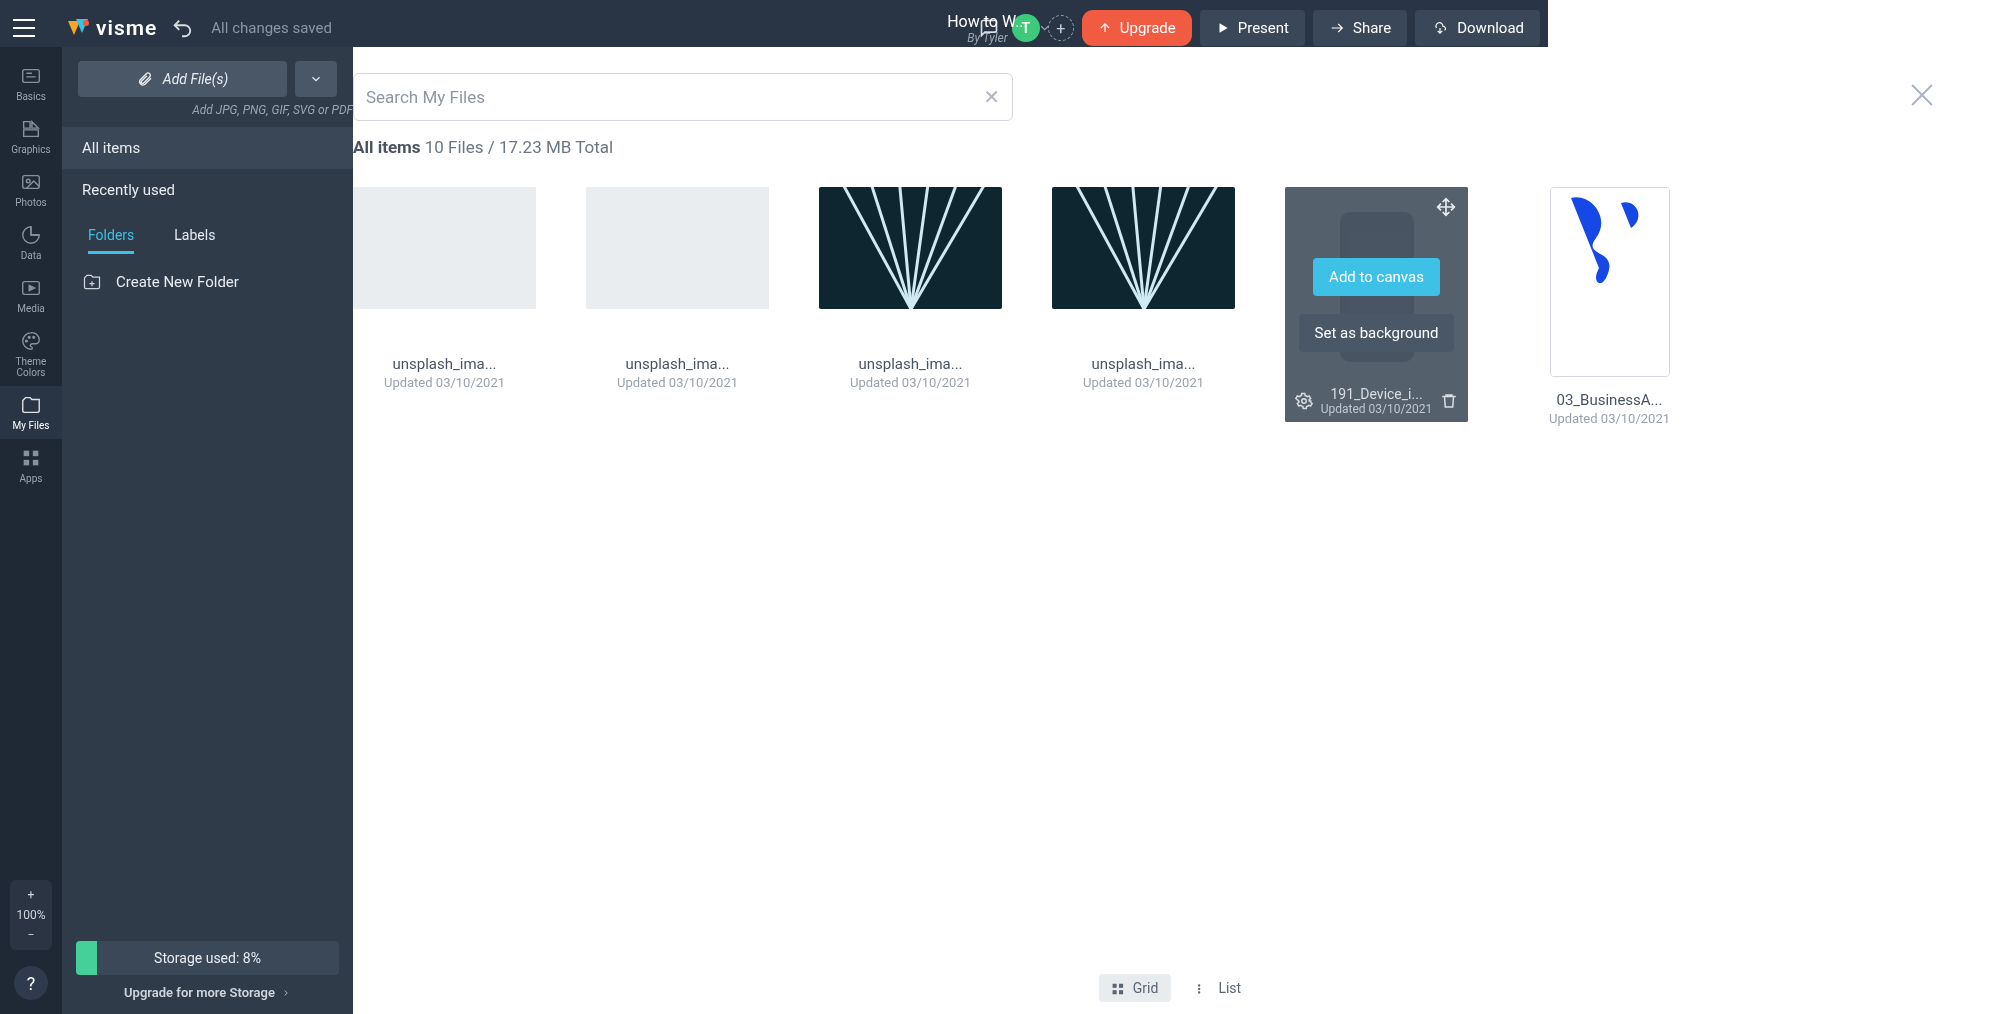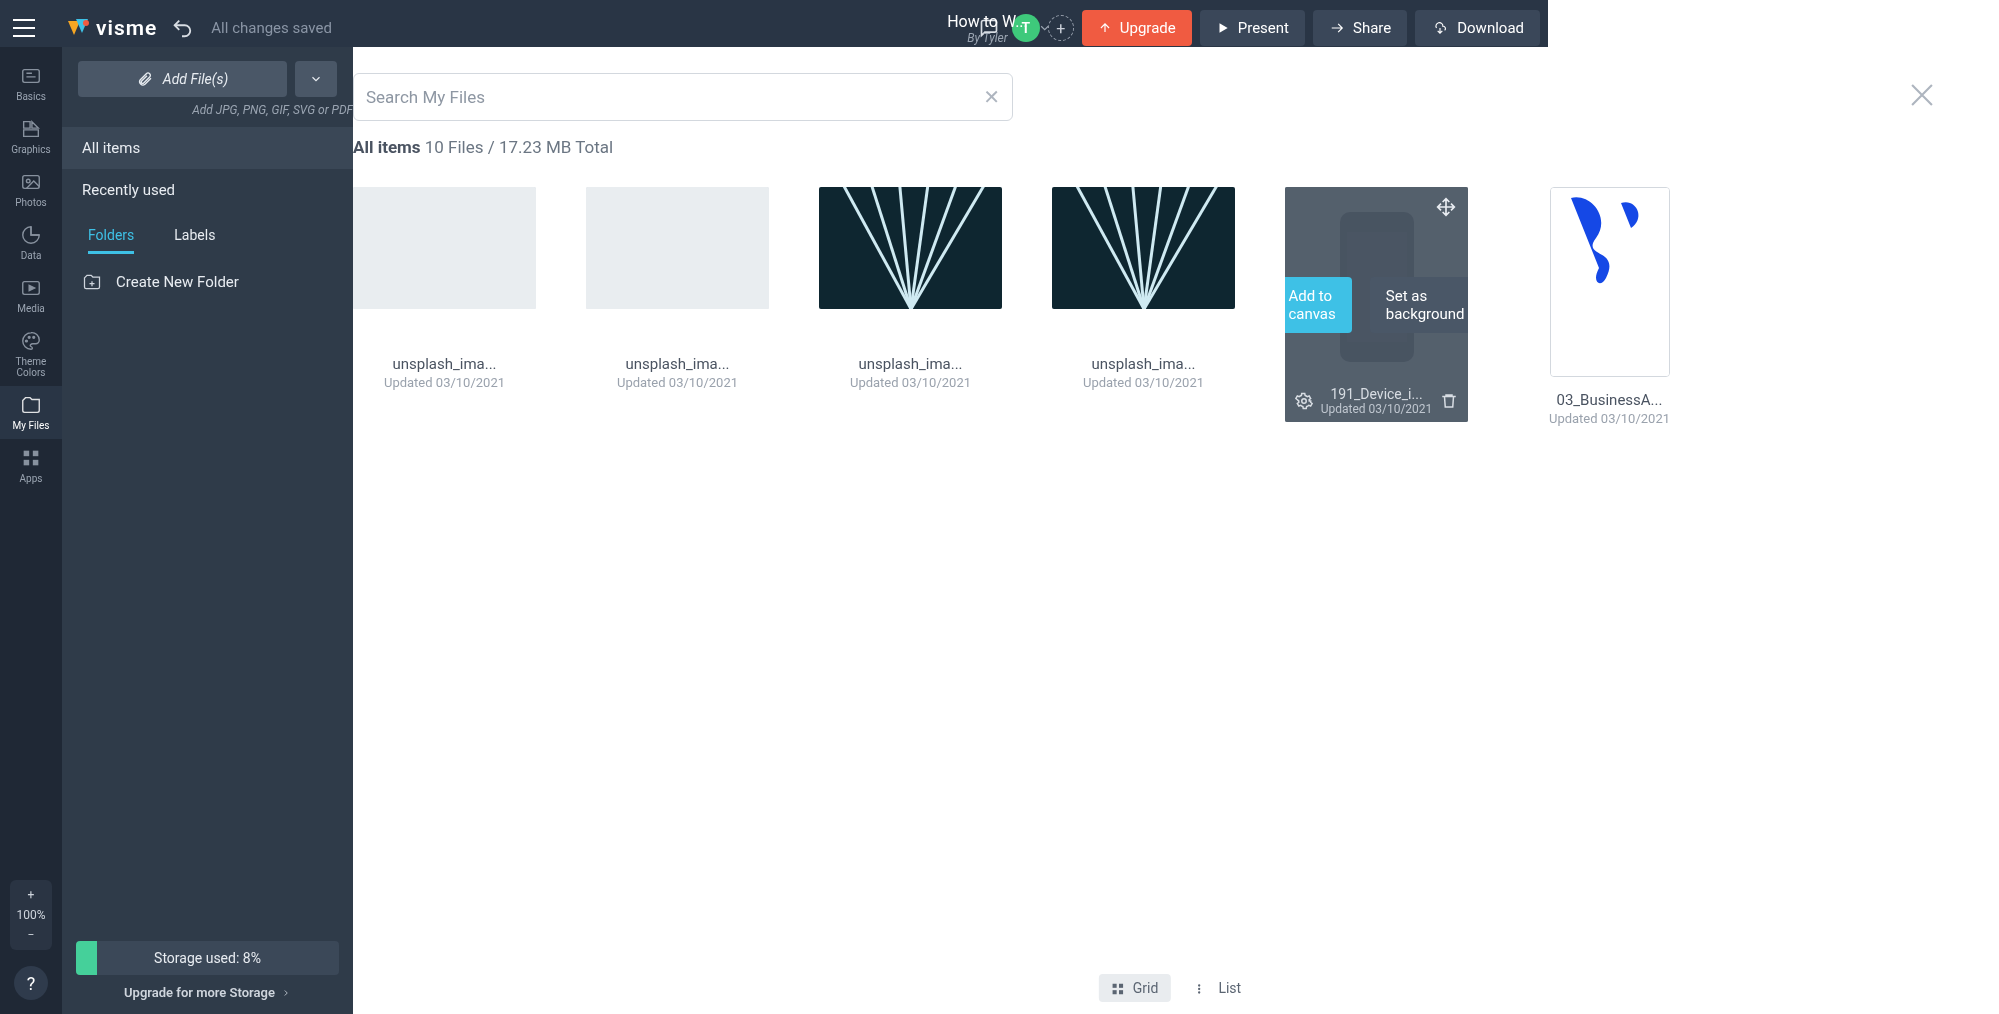--- a/index.html
+++ b/index.html
@@ -12,21 +12,21 @@
 .undo-btn { margin-left: 14px; cursor: pointer; display:flex; align-items:center; }
 .save-status { margin-left: 18px; color: #8a95a5; font-size: 15px; }
 .title-center { position: absolute; left: 50%; transform: translateX(-50%); text-align: center; display:flex; align-items:center; gap:10px; }
 .title-center .title { font-size: 16px; color:#fff; }
 .title-center .byline { font-size: 12px; font-style: italic; color: #9aa4b1; }
 .topbar-right { margin-left: auto; display: flex; align-items: center; gap: 8px; padding-right: 8px; height:100%; }
 .icon-btn { width: 30px; height: 30px; display:flex; align-items:center; justify-content:center; cursor:pointer; }
 .avatar { width: 28px; height:28px; border-radius:50%; background:#3ec97b; color:#fff; display:flex; align-items:center; justify-content:center; font-size:14px; font-weight:600;}
 .invite-circle { width:26px; height:26px; border-radius:50%; border:1px dashed #97a0ad; display:flex; align-items:center; justify-content:center; color:#c9cfd8; font-size:16px;}
 .btn { height:36px; padding:0 16px; border-radius:4px; display:flex; align-items:center; gap:8px; font-size:15px; color:#fff; cursor:pointer;}
-.btn-upgrade { background:#f05b41; }
+.btn-upgrade { background:#f05b41;border-radius:11px; }
 .btn-dark { background:#3a4759; }
 
 
 .leftrail { position:absolute; top:47px; left:0; width:62px; bottom:0; background:#1f2835; display:flex; flex-direction:column; align-items:center; padding-top:10px; }
 .rail-item { width:62px; padding:8px 0; display:flex; flex-direction:column; align-items:center; gap:4px; color:#9aa4b1; font-size:10px; cursor:pointer; }
 .rail-item.active { background:#293545; color:#fff; }
 .rail-item svg { opacity:.85; }
 .rail-sep { flex:1; }
 .zoom-group { display:flex; flex-direction:column; align-items:center; gap:4px; background:#2a3443; border-radius:6px; padding:6px 6px; color:#cfd5dd; font-size:12px; margin-bottom:16px;}
 .zoom-btn { color:#cfd5dd; cursor:pointer; padding:2px 6px;}
@@ -63,21 +63,21 @@
 
 .grid { display:flex; flex-wrap:wrap; gap:50px 50px; align-content:flex-start; padding-right:30px; overflow:auto; flex:1;}
 .card { width:183px; display:flex; flex-direction:column; align-items:center; }
 .thumb { width:183px; height:122px; background:#d9dee3; border-radius:2px; overflow:hidden; position:relative; display:flex; align-items:center; justify-content:center;}
 .thumb-tall { width:120px; height:190px; border:1px solid #d3d8de; border-radius:4px; background:#fff; position:relative; overflow:hidden;}
 .fname { margin-top:46px; font-size:15px; color:#4a5361; text-align:center; white-space:nowrap; overflow:hidden; text-overflow:ellipsis; max-width:180px;}
 .fname-tight { margin-top:14px; }
 .fdate { font-size:13px; color:#9aa2ad; margin-top:2px; }
 
 
-.card-hover .thumb-overlay { position:absolute; inset:0; background:rgba(80,92,104,.85); display:flex; flex-direction:row; align-items:center; justify-content:center; gap:18px;}
+.card-hover .thumb-overlay { position:absolute; inset:0; background:rgba(80,92,104,.85); display:flex; flex-direction:column; align-items:center; justify-content:center; gap:18px;}
 .ov-btn { padding:10px 16px; border-radius:4px; font-size:15px; cursor:pointer; }
 .ov-primary { background:#3ec1e6; color:#fff; }
 .ov-secondary { background:#4a5767; color:#fff; }
 .ov-move { position:absolute; top:10px; right:12px; color:#e8ecf1; cursor:grab;}
 .ov-gear { position:absolute; bottom:8px; left:10px; color:#d8dde3; cursor:pointer;}
 .ov-trash { position:absolute; bottom:8px; right:10px; color:#d8dde3; cursor:pointer;}
 .card-hover { width:183px;}
 .card-hover .thumb { height:235px; }
 
 .view-toggle { position:absolute; bottom:12px; left:50%; transform:translateX(-50%); display:flex; gap:14px; align-items:center; font-size:14px; color:#5b6572;}

